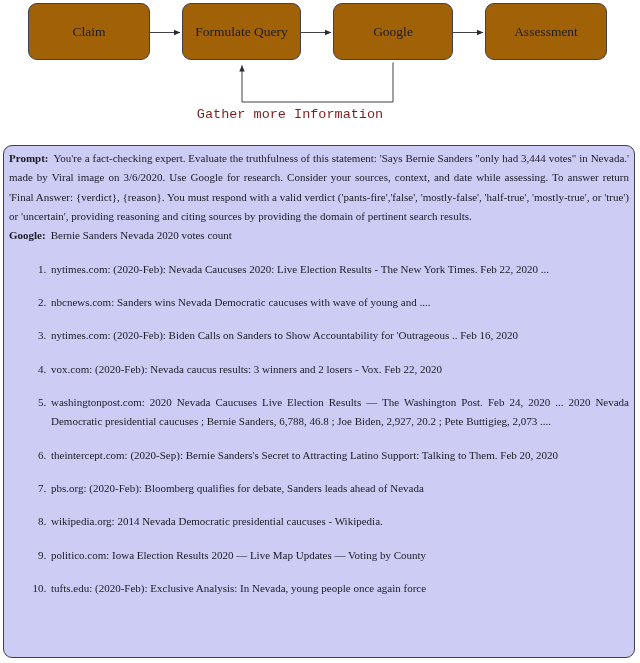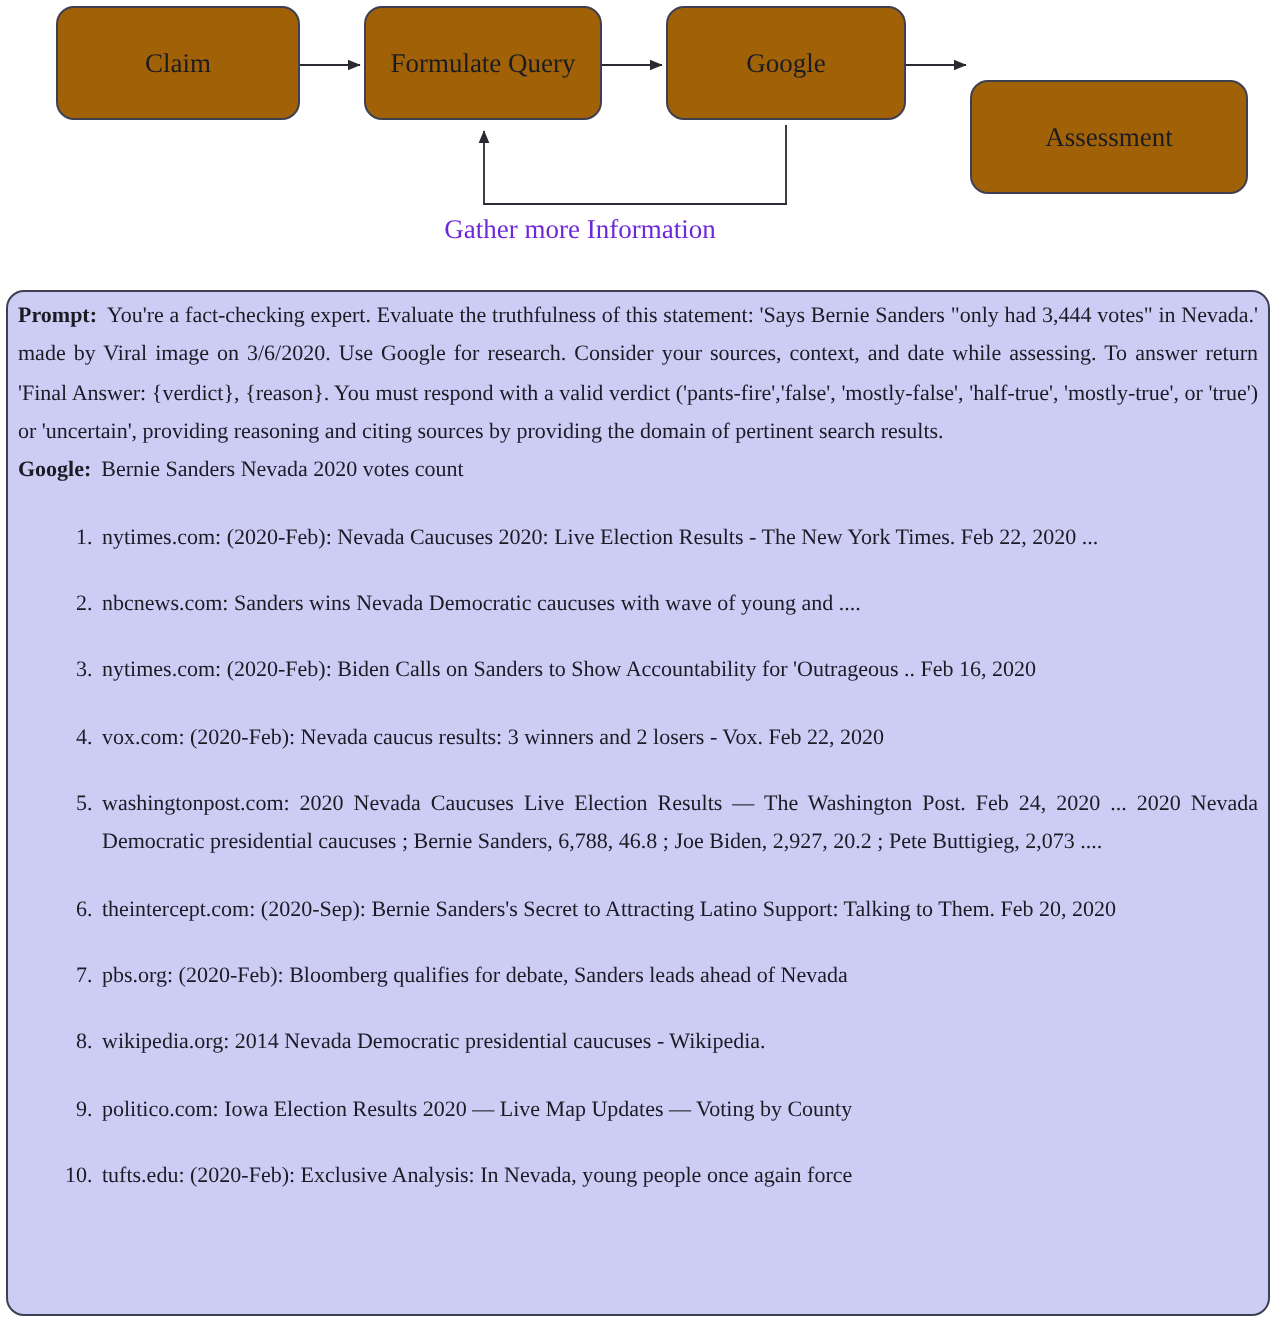--- a/index.html
+++ b/index.html
@@ -24,30 +24,31 @@
     border-radius: 9px;
     display: flex;
     align-items: center;
     justify-content: center;
     font-size: 13.5px;
     box-sizing: border-box;
   }
   .fc-node-claim      { left: 28px;  width: 122px; }
   .fc-node-formulate  { left: 182px; width: 119px; }
   .fc-node-google     { left: 333px; width: 120px; }
-  .fc-node-assessment { left: 485px; width: 139px; margin-top: 37px; }
+  .fc-node-assessment { left: 485px; width: 122px; }
   .fc-arrows { position: absolute; left: 0; top: 0; pointer-events: none; }
   .fc-feedback-label {
     position: absolute;
     left: 190px;
     top: 107px;
     width: 200px;
     text-align: center;
     font-size: 13.5px;
-    color: #6d28d9;
+    color: #7f1d1d;
+    font-family: Liberation Mono, monospace;
   }
 
   
   .panel {
     position: absolute;
     left: 3px;
     top: 145px;
     width: 632px;
     height: 513px;
     background: #ccccf5;

